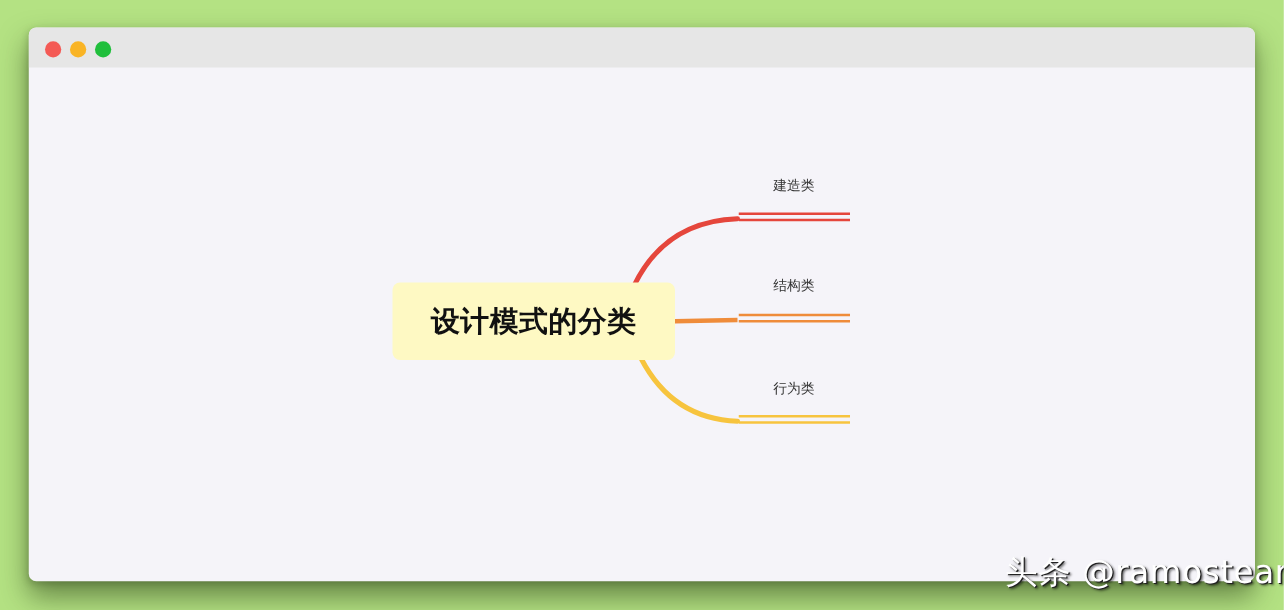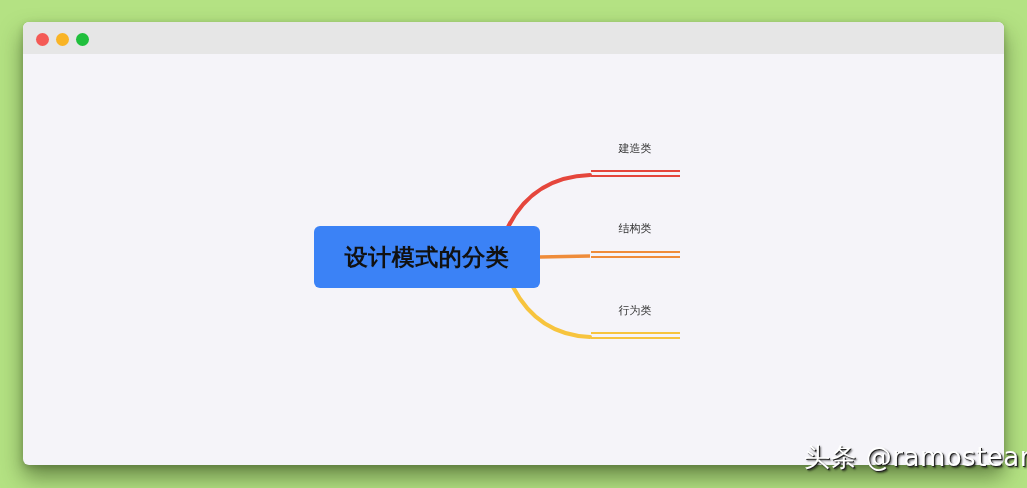--- a/index.html
+++ b/index.html
@@ -18,21 +18,21 @@
       position: absolute; left: 0; top: 0; right: 0; height: 32px;
       background: #e6e6e6;
     }
     .dot { position: absolute; top: 11px; width: 13px; height: 13px; border-radius: 50%; }
     .dot.red { left: 13px; background: #f45a55; }
     .dot.yellow { left: 33px; background: #f9b425; }
     .dot.green { left: 53px; background: #20bf3c; }
     svg.lines { position: absolute; left: 0; top: 0; }
     .root {
       position: absolute; left: 291px; top: 204px; width: 226px; height: 62px;
-      background: #3b82f6; border-radius: 6px;
+      background: #fef9c3; border-radius: 6px;
       display: flex; align-items: center; justify-content: center;
       font-size: 23px; font-weight: bold; color: #111; letter-spacing: 0.5px;
     }
     .branch-label {
       position: absolute; width: 90px; text-align: center;
       font-size: 11px; color: #333; left: 567px;
     }
     .watermark {
       position: absolute; left: 792px; top: 440px;
       font-size: 26px; color: #ffffff; letter-spacing: 0.5px;

